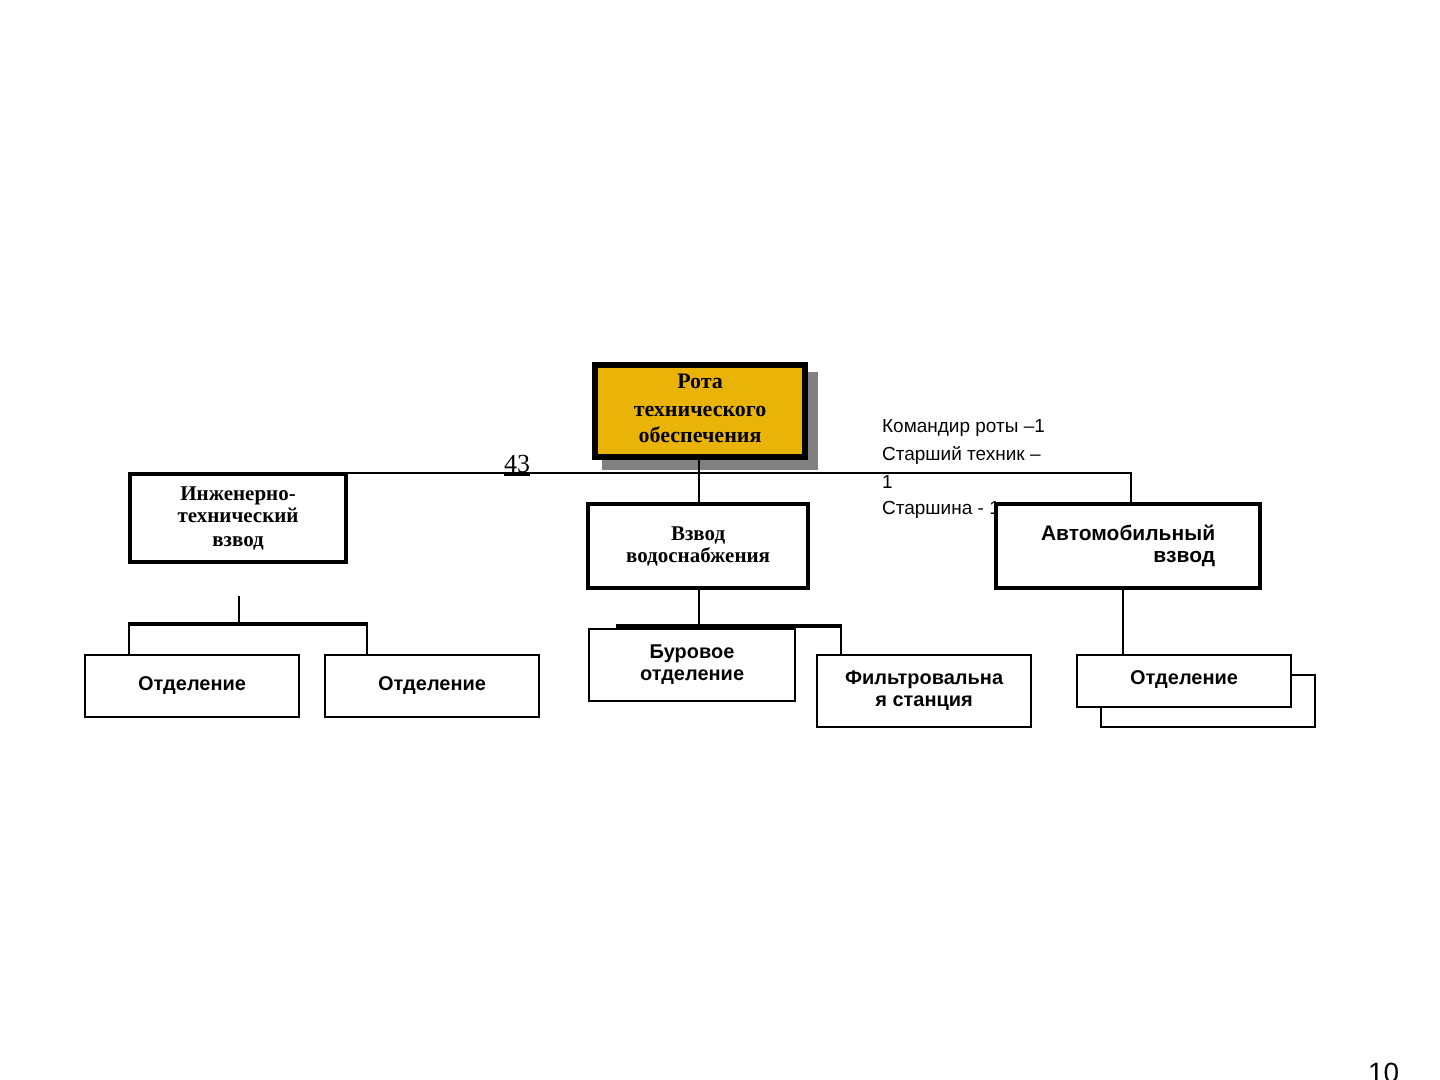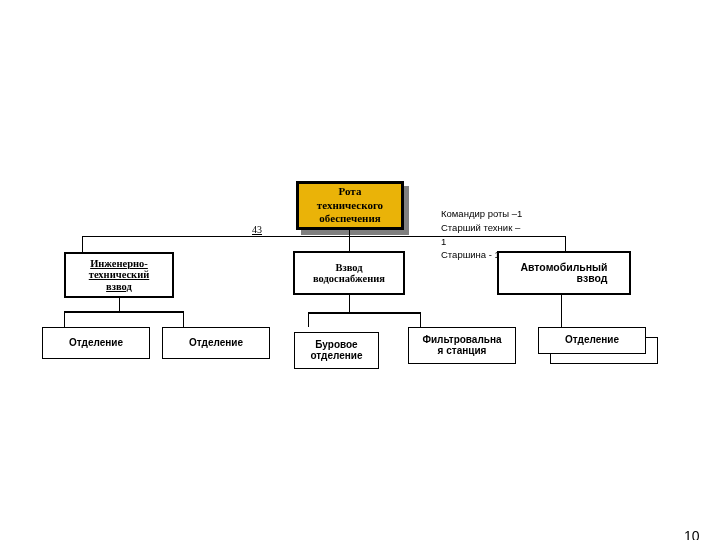--- a/index.html
+++ b/index.html
@@ -86,21 +86,21 @@
 
   
   .free-text {
     position: absolute;
     color: #000000;
     white-space: pre-line;
     margin-top: 28px;
   }
   #slide-index {
     font-family: "Liberation Serif", serif;
-    font-size: 10px;
+    font-size: 13px;
     text-decoration: underline;
   }
   #annotation {
     font-family: "Liberation Sans", sans-serif;
     font-size: 9.5px;
     line-height: 1.45;
   }
   #page-number {
     font-family: "Liberation Sans", sans-serif;
     font-size: 14px;
@@ -123,21 +123,21 @@
 1
 Старшина - 1</div>
 
   <div class="line-v" style="left:349px; top:230px; height:7px;"></div>
   <div class="line-h" style="left:82px; top:236px; width:484px;"></div>
 
   <div class="line-v" style="left:82px; top:236px; height:16px;"></div>
   <div class="line-v" style="left:349px; top:236px; height:15px;"></div>
   <div class="line-v" style="left:565px; top:236px; height:15px;"></div>
 
-  <div class="box box-serif box-lvl2" style="left: 64px; top: 252px; width: 110px; height: 46px; white-space: pre-line; text-decoration: underline;">Инженерно-
+  <div class="box box-serif box-lvl2" style="left: 64px; top: 236px; width: 110px; height: 46px; white-space: pre-line;">Инженерно-
 технический
 взвод</div>
 
   <div class="box box-serif box-lvl2" style="left: 293px; top: 251px; width: 112px; height: 44px; white-space: pre-line;">Взвод
 водоснабжения</div>
 
   <div class="box box-sans box-lvl2" style="left: 497px; top: 251px; width: 134px; height: 44px; white-space: pre-line; text-align: right;">Автомобильный
 взвод</div>
 
   <div class="line-v" style="left:119px; top:298px; height:14px;"></div>
@@ -149,21 +149,21 @@
   <div class="line-h thick" style="left:308px; top:312px; width:113px;"></div>
   <div class="line-v" style="left:308px; top:312px; height:15px;"></div>
   <div class="line-v" style="left:420px; top:312px; height:15px;"></div>
 
   <div class="line-v" style="left:561px; top:295px; height:32px;"></div>
 
   <div class="box box-sans box-lvl3" style="left:10px; top:327px; width:108px; height:32px;">Отделение</div>
 
   <div class="box box-sans box-lvl3" style="left:130px; top:327px; width:108px; height:32px;">Отделение</div>
 
-  <div class="box box-sans box-lvl3" style="left: 262px; top: 332px; width: 85px; height: 37px; white-space: pre-line;">Буровое
+  <div class="box box-sans box-lvl3" style="left: 262px; top: 314px; width: 104px; height: 37px; white-space: pre-line;">Буровое
 отделение</div>
 
   <div class="box box-sans box-lvl3" style="left: 376px; top: 327px; width: 108px; height: 37px; white-space: pre-line;">Фильтровальна
 я станция</div>
 
   <div class="box box-sans box-lvl3" style="left:518px; top:337px; width:108px; height:27px;"></div>
 
   <div class="box box-sans box-lvl3" style="left:506px; top:327px; width:108px; height:27px;">Отделение</div>
 
   <div class="free-text" id="page-number" style="left:684px; top:500px;">10</div>

